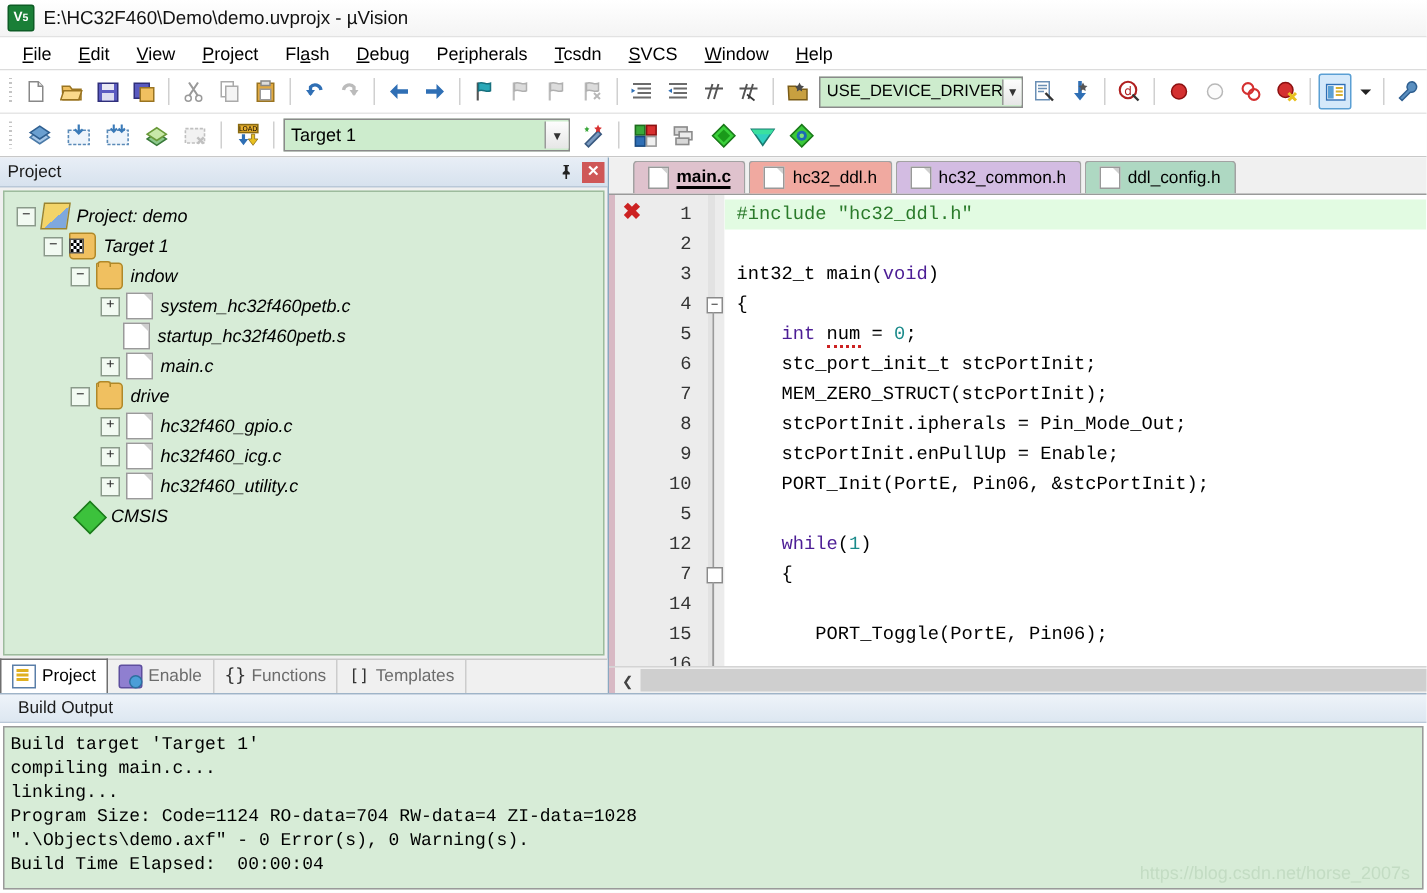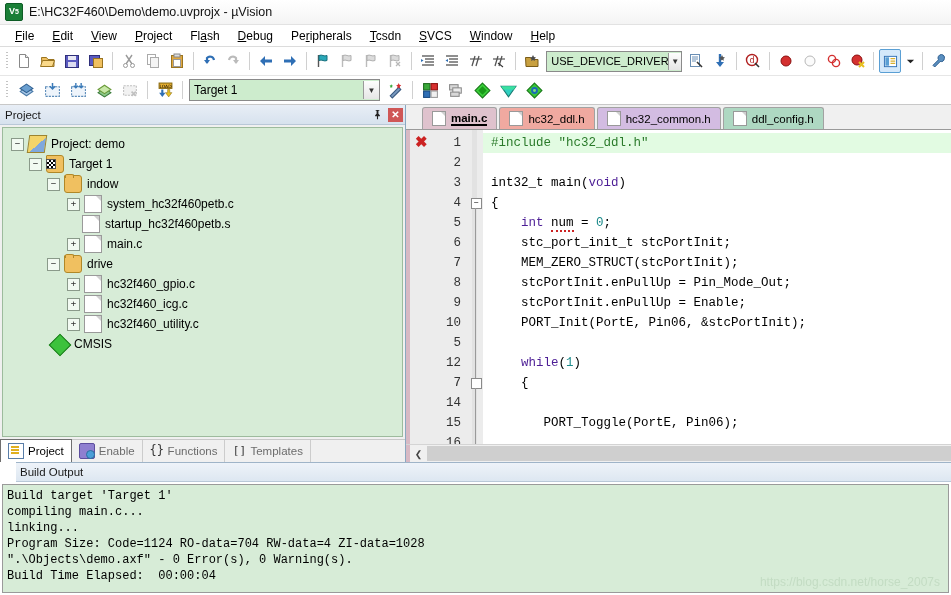--- a/index.html
+++ b/index.html
@@ -89,21 +89,21 @@
   
   .ico-project{background:linear-gradient(135deg,#f3d469 0 55%,#7fa8dd 55% 100%);border:1px solid #9c8430;transform:skewX(-8deg);}
   .ico-folder{background:#f0c060;border:1px solid #b08828;border-radius:1px 3px 3px 3px;}
   .ico-folder:after{content:"";position:absolute;left:0;top:-2px;width:7px;height:3px;background:#f0c060;border:1px solid #b08828;border-bottom:none;border-radius:2px 2px 0 0;}
   .ico-target{background:#f0c060;border:1px solid #b08828;border-radius:1px 3px 3px 3px;}
   .ico-target:after{content:"";position:absolute;left:-1px;top:3px;width:8px;height:8px;
     background-image:repeating-conic-gradient(#000 0 25%,#fff 0 50%);background-size:4px 4px;border:1px solid #555;}
   .ico-file{background:#ffffff;border:1px solid #9a9a9a;}
   .ico-file:after{content:"";position:absolute;right:0;top:0;border-left:5px solid transparent;border-top:5px solid #cfcfcf;}
   .ico-cmsis{width:14px;height:14px;background:#3cc23c;border:1px solid #1d7a1d;transform:rotate(45deg);margin:1px 6px 0 1px;}
-  .n-label{color:#000;}
+  .n-label{color:#000;font-style:italic;}
 
   .pane-tabs{height:22px;flex:0 0 22px;display:flex;align-items:stretch;background:#f0f0f0;
     border-top:1px solid #c8c8c8;}
   .ptab{display:flex;align-items:center;padding:0 7px;font-size:11.5px;color:#6c6c6c;cursor:default;
     border-right:1px solid #cccccc;}
   .ptab.sel{color:#000;background:#ffffff;border:1px solid #6f6f6f;border-bottom:none;margin:-1px 0 0 0;font-weight:normal;}
   .ptab .ti{width:14px;height:14px;margin-right:4px;flex:0 0 14px;}
   .ti-project{background:#ffffff;border:1px solid #5a7ea8;position:relative;}
   .ti-project:after{content:"";position:absolute;left:2px;top:2px;width:8px;height:2px;background:#e0b020;
     box-shadow:0 3px 0 #e0b020,0 6px 0 #e0b020;}
@@ -145,23 +145,23 @@
 
   .hscroll{height:17px;flex:0 0 17px;display:flex;align-items:center;background:#f0f0f0;
     border-top:1px solid #d4d4d4;}
   .hscroll .sb-left{width:17px;height:15px;display:flex;align-items:center;justify-content:center;
     font-size:9px;color:#444;background:#f0f0f0;}
   .hscroll .track{flex:1 1 auto;height:15px;background:#cfcfcf;}
   .vgrip{width:4px;flex:0 0 4px;background:#d8b9c4;align-self:stretch;}
 
   
   .build{flex:0 0 auto;display:flex;flex-direction:column;background:#ffffff;}
-  .build-head{height:18px;flex:0 0 18px;display:flex;align-items:center;padding-left:4px;
+  .build-head{height:18px;flex:0 0 18px;display:flex;align-items:center;padding-left:12px;
     background:linear-gradient(#eef3f9,#dde7f1);border-top:1px solid #9fb4c8;border-bottom:1px solid #b9c8d8;
-    font-size:11.5px;color:#1a1a1a;margin-left:16px;}
+    font-size:11.5px;color:#1a1a1a;}
   .build-body{height:104px;flex:0 0 104px;margin:2px;border:1px solid #9a9a9a;background:#d7ecd7;
     overflow:hidden;position:relative;padding:3px 0 0 4px;}
   .bline{font-family:"Liberation Mono","DejaVu Sans Mono",monospace;font-size:12px;line-height:16px;
     color:#000;white-space:pre;}
   .watermark{position:absolute;right:8px;bottom:3px;font-size:12px;color:#c3dcc3;white-space:nowrap;
     font-family:"Liberation Sans",sans-serif;}
 
   
   svg{display:block;}
 </style>
@@ -672,21 +672,21 @@
         </div>
 
         <div class="code">
           <div class="ln hl"><span class="pp">#include</span> <span class="str">"hc32_ddl.h"</span></div>
           <div class="ln"> </div>
           <div class="ln">int32_t main(<span class="k">void</span>)</div>
           <div class="ln">{</div>
           <div class="ln">    <span class="k">int</span> <span class="squiggle">num</span> = <span class="num">0</span>;</div>
           <div class="ln">    stc_port_init_t stcPortInit;</div>
           <div class="ln">    MEM_ZERO_STRUCT(stcPortInit);</div>
-          <div class="ln">    stcPortInit.enPullUp = Pin_Mode_Out;</div>
+          <div class="ln">    stcPortInit.ipherals = Pin_Mode_Out;</div>
           <div class="ln">    stcPortInit.enPullUp = Enable;</div>
           <div class="ln">    PORT_Init(PortE, Pin06, &amp;stcPortInit);</div>
           <div class="ln"> </div>
           <div class="ln">    <span class="k">while</span>(<span class="num">1</span>)</div>
           <div class="ln">    {</div>
           <div class="ln"> </div>
           <div class="ln">       PORT_Toggle(PortE, Pin06);</div>
 
         </div>
       </div>

